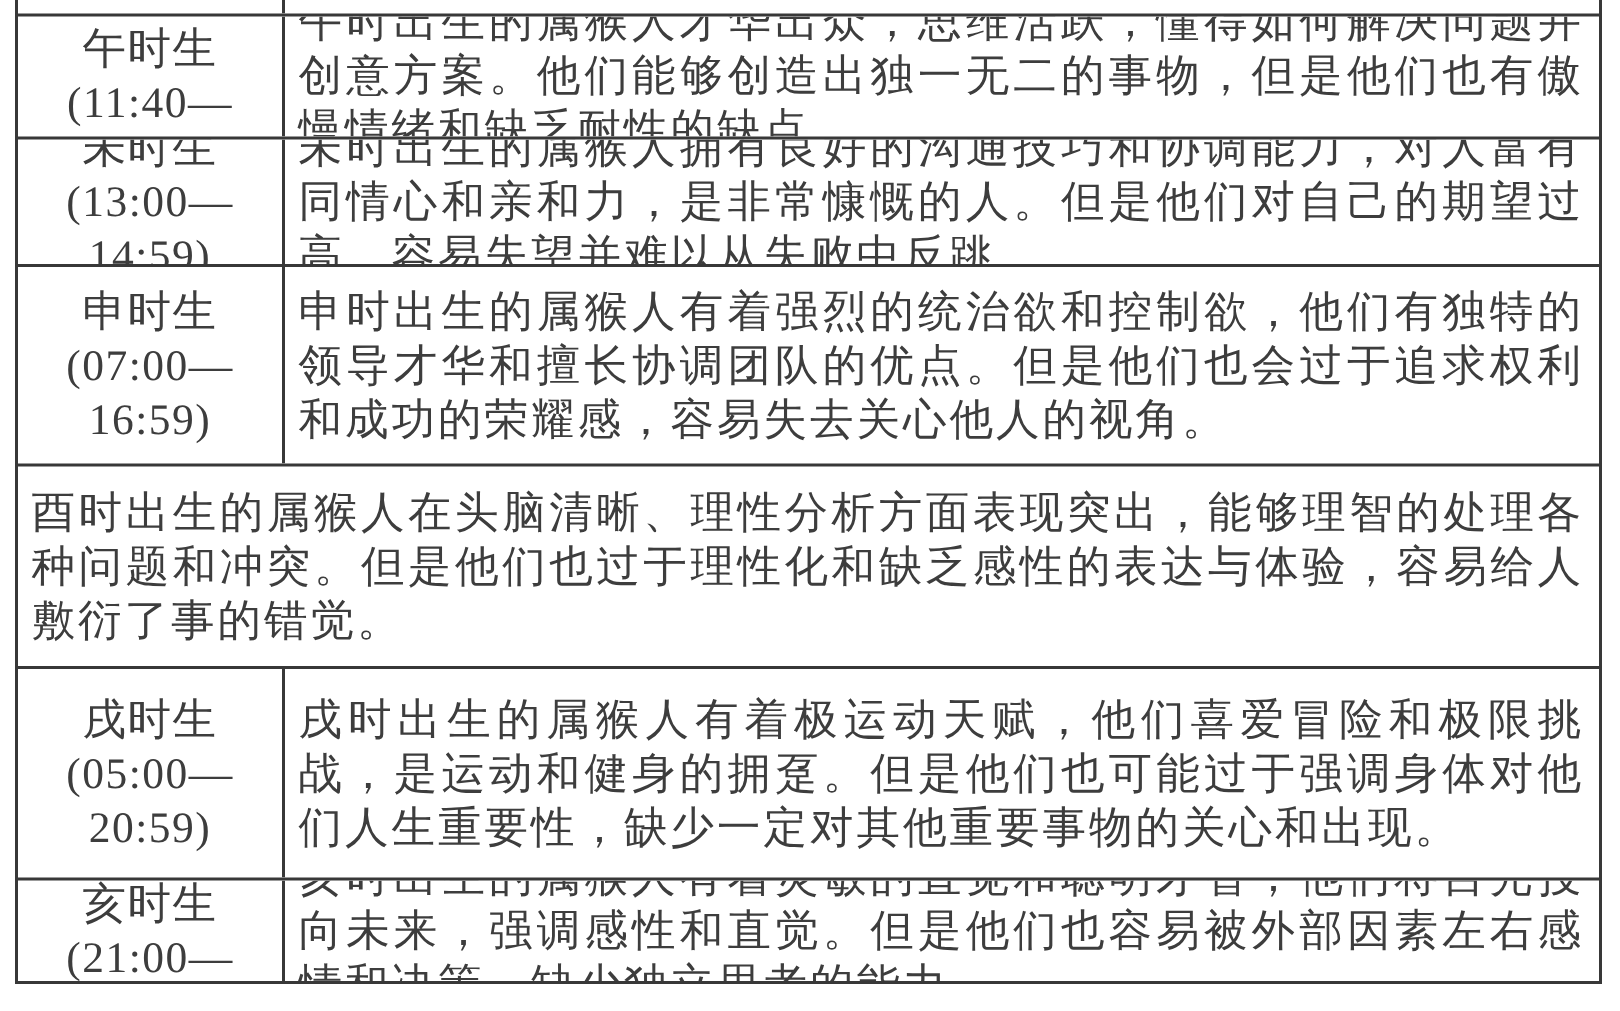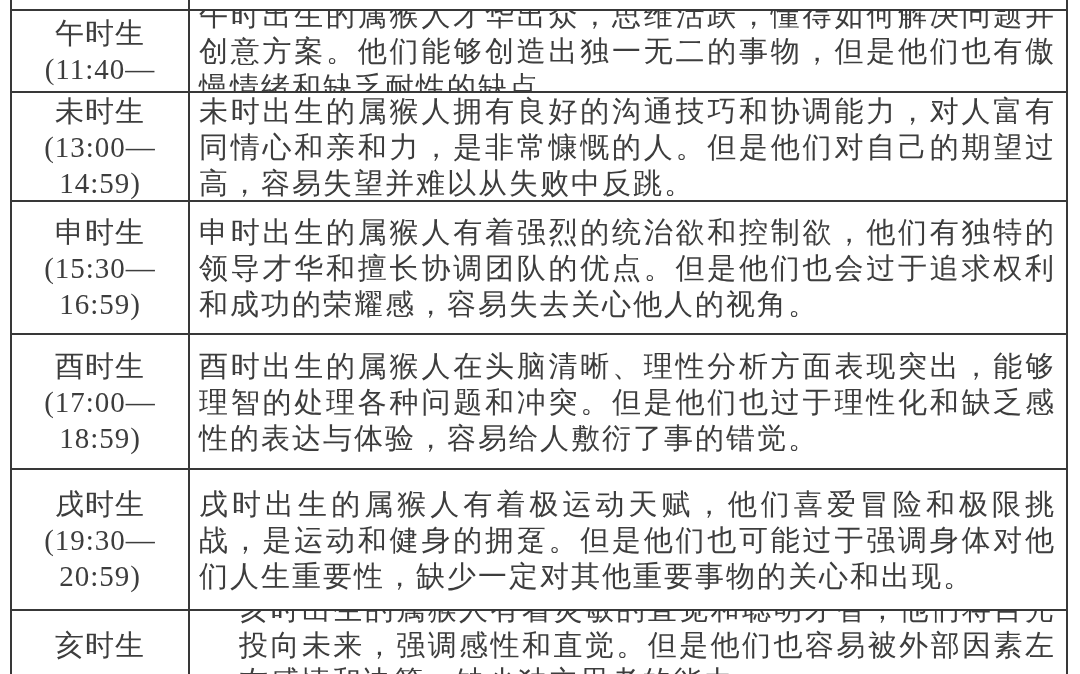--- a/index.html
+++ b/index.html
@@ -22,25 +22,25 @@
     border-right:2px solid var(--border);
   }
   .row{
     display:flex;
     border-bottom:2px solid var(--border);
     overflow:hidden;
   }
   
   .table .row:nth-child(1){height:11px;}
   .table .row:nth-child(2){height:82px;}
-  .table .row:nth-child(3){height:109px;}
+  .table .row:nth-child(3){height:85px;}
   .table .row:nth-child(4){height:133px;}
   .table .row:nth-child(5){height:135px;}
   .table .row:nth-child(6){height:141px;}
-  .table .row:nth-child(7){height:69px;gap:40px;}
+  .table .row:nth-child(7){height:69px;}
   .cell{min-width:0;}
   .cell-time{
     width:178px;flex:0 0 178px;
     border-right:2px solid var(--border);
     display:flex;flex-direction:column;justify-content:center;align-items:center;
     font-size:29px;line-height:36px;letter-spacing:1px;
     text-align:center;
     overflow:hidden;
   }
   .cell-desc{
@@ -83,49 +83,45 @@
           <div class="time-line">(13:00—</div>
           <div class="time-line">14:59)</div>
         </div>
     <div class="cell cell-desc">
       <p class="desc">未时出生的属猴人拥有良好的沟通技巧和协调能力，对人富有同情心和亲和力，是非常慷慨的人。但是他们对自己的期望过高，容易失望并难以从失败中反跳。</p>
     </div>
   </div>
       <div class="row">
     <div class="cell cell-time">
           <div class="time-line">申时生</div>
-          <div class="time-line">(15:30—</div>
+          <div class="time-line">(07:00—</div>
           <div class="time-line">16:59)</div>
         </div>
     <div class="cell cell-desc">
       <p class="desc">申时出生的属猴人有着强烈的统治欲和控制欲，他们有独特的领导才华和擅长协调团队的优点。但是他们也会过于追求权利和成功的荣耀感，容易失去关心他人的视角。</p>
     </div>
   </div>
       <div class="row">
-    <div class="cell cell-time">
-          <div class="time-line">酉时生</div>
-          <div class="time-line">(17:00—</div>
-          <div class="time-line">18:59)</div>
-        </div>
     <div class="cell cell-desc">
       <p class="desc">酉时出生的属猴人在头脑清晰、理性分析方面表现突出，能够理智的处理各种问题和冲突。但是他们也过于理性化和缺乏感性的表达与体验，容易给人敷衍了事的错觉。</p>
     </div>
   </div>
       <div class="row">
     <div class="cell cell-time">
           <div class="time-line">戌时生</div>
-          <div class="time-line">(19:30—</div>
+          <div class="time-line">(05:00—</div>
           <div class="time-line">20:59)</div>
         </div>
     <div class="cell cell-desc">
       <p class="desc">戌时出生的属猴人有着极运动天赋，他们喜爱冒险和极限挑战，是运动和健身的拥趸。但是他们也可能过于强调身体对他们人生重要性，缺少一定对其他重要事物的关心和出现。</p>
     </div>
   </div>
       <div class="row">
     <div class="cell cell-time">
           <div class="time-line">亥时生</div>
+          <div class="time-line">(21:00—</div>
         </div>
     <div class="cell cell-desc">
       <p class="desc">亥时出生的属猴人有着灵敏的直觉和聪明才智，他们将目光投向未来，强调感性和直觉。但是他们也容易被外部因素左右感情和决策，缺少独立思考的能力</p>
     </div>
   </div>
     </div>
 </div>
 
 </body></html>

